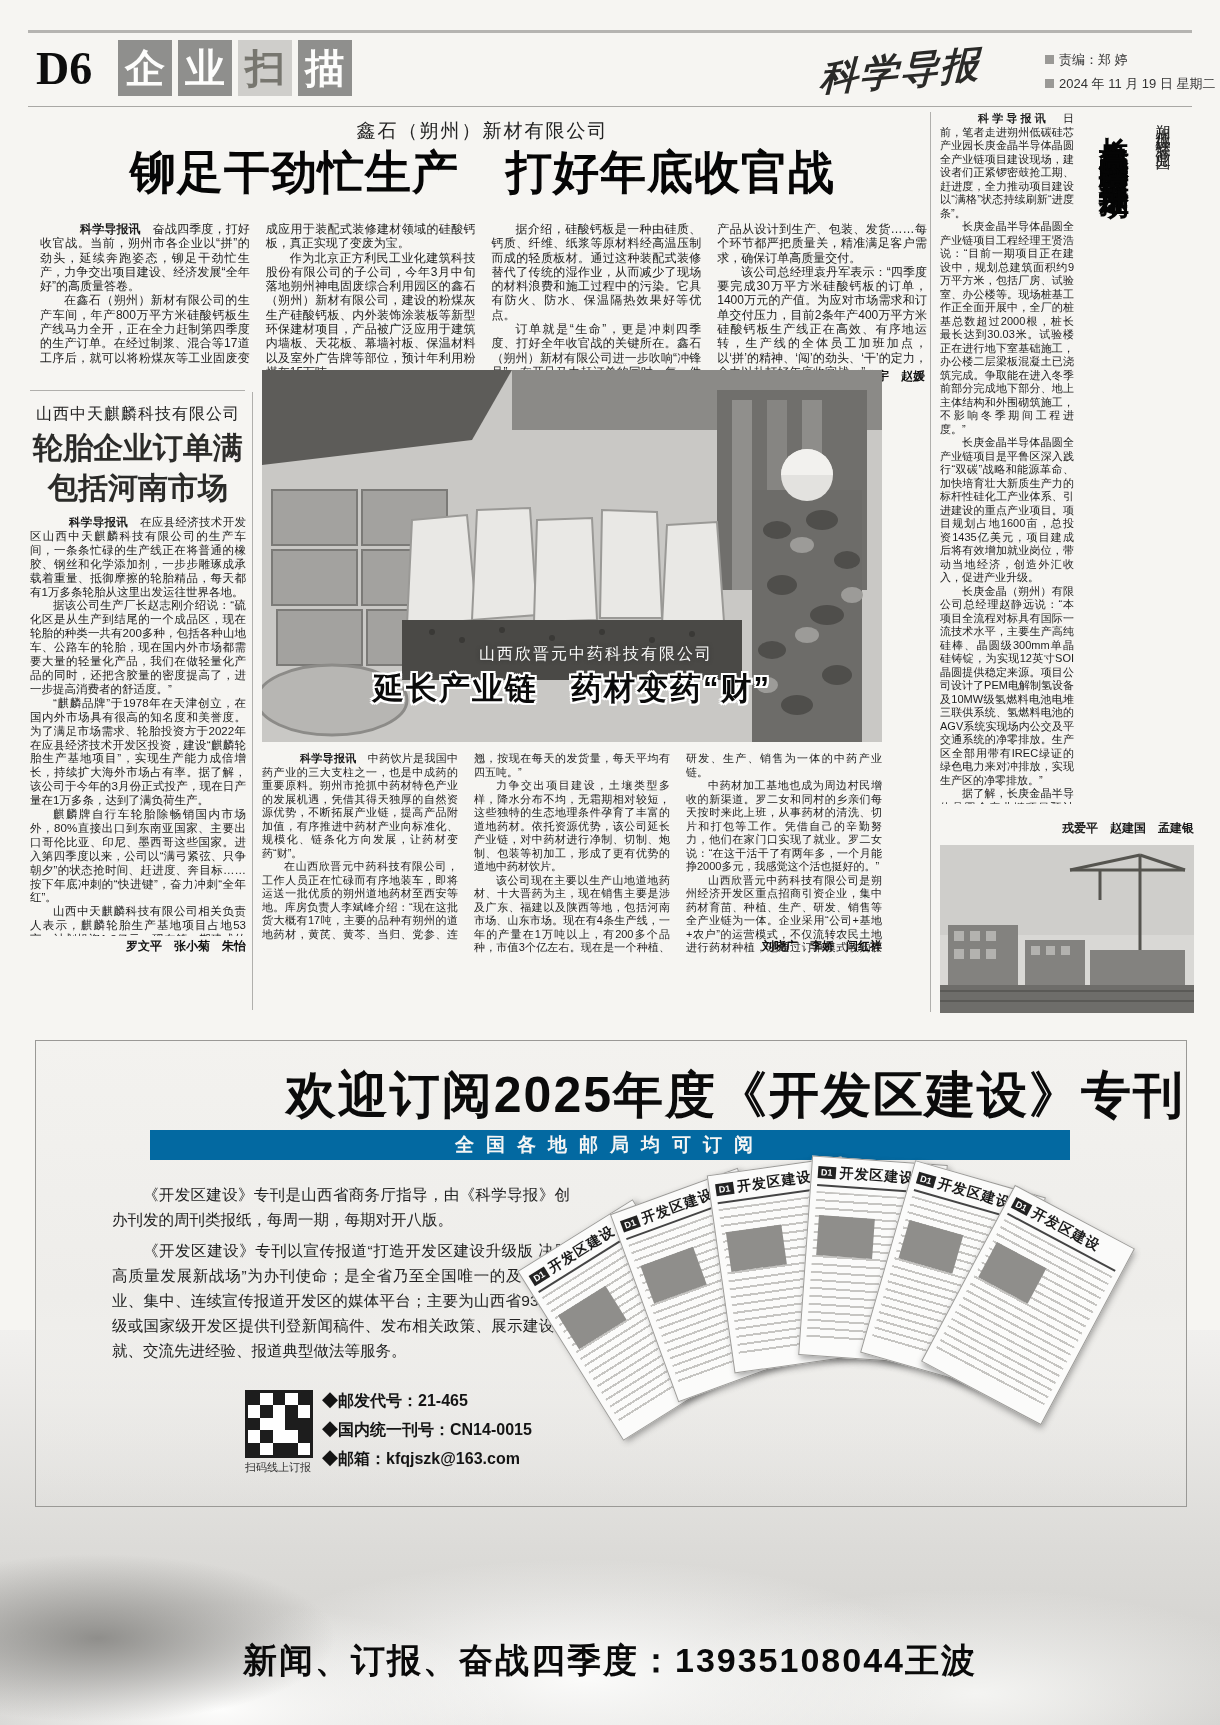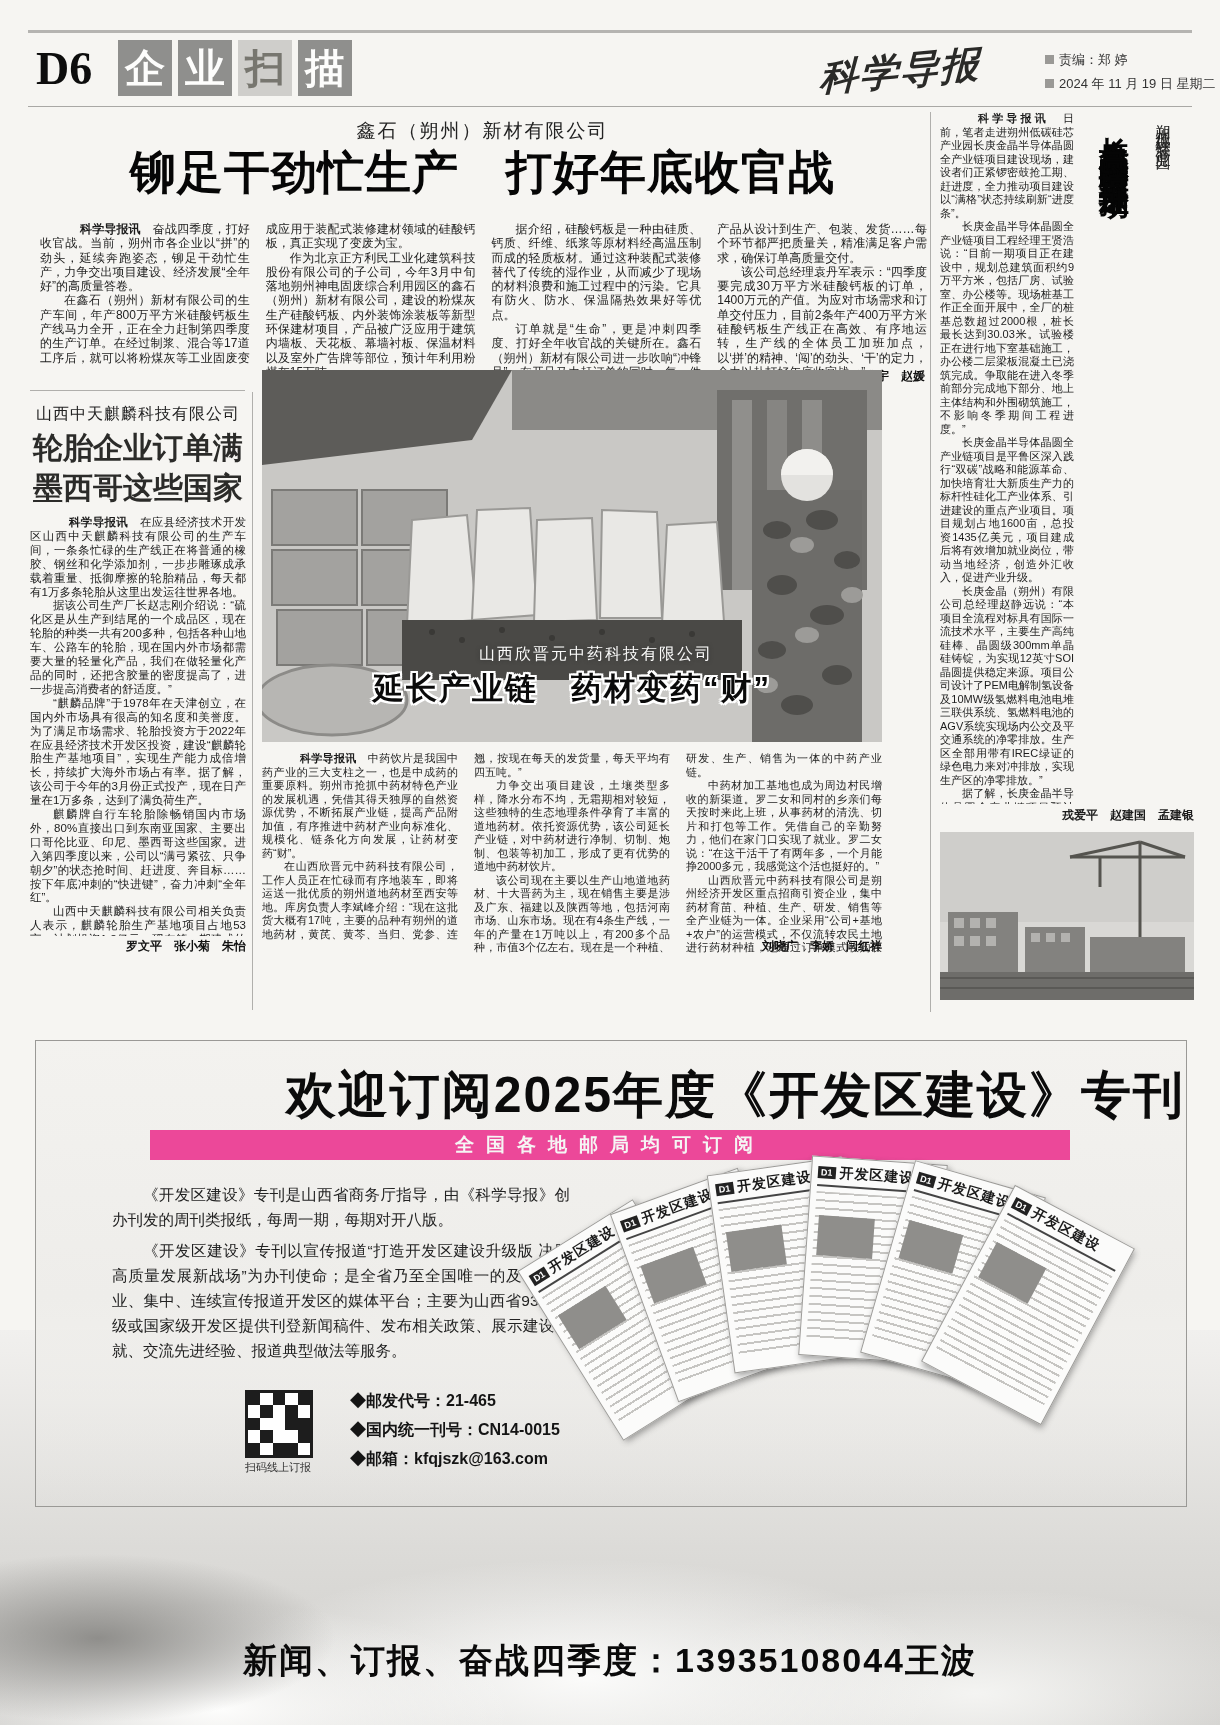--- a/index.html
+++ b/index.html
@@ -53,44 +53,44 @@
                column-count:3;column-gap:16px;overflow:hidden;}
   .center-byline{left:660px;top:938px;width:222px;}
   
   .rail{left:940px;top:112px;width:254px;height:898px;}
   .rail-top{display:flex;height:692px;}
   .rail-body{width:134px;height:100%;font-size:11px;line-height:13.5px;overflow:hidden;}
   .rail-body p{margin:0;text-indent:2em;text-align:justify;}
   .rail-headline{width:56px;margin-left:10px;writing-mode:vertical-rl;font-size:30px;font-weight:bold;
                  color:#050505;letter-spacing:3px;line-height:52px;height:690px;}
   .rail-kicker{width:26px;writing-mode:vertical-rl;font-size:15px;color:#222;letter-spacing:4px;height:210px;margin-left:6px;}
-  .rail-byline{margin-top:3px;font-weight:bold;text-align:right;font-size:12px;}
+  .rail-byline{margin-top:16px;font-weight:bold;text-align:right;font-size:12px;}
   .rail-photo{margin-top:8px;width:254px;height:168px;background:#c5c4c1;overflow:hidden;}
   
   .clouds{left:0;top:1330px;width:1220px;height:395px;
      background:
        radial-gradient(ellipse 340px 120px at 8% 78%, #8f8e8b 0%, rgba(143,142,139,0) 70%),
        radial-gradient(ellipse 420px 150px at 18% 96%, #fdfdfc 0%, rgba(253,253,252,0) 70%),
        radial-gradient(ellipse 520px 170px at 48% 88%, #fbfbfa 0%, rgba(251,251,250,0) 70%),
        radial-gradient(ellipse 460px 150px at 80% 92%, #f4f4f2 0%, rgba(244,244,242,0) 70%),
        radial-gradient(ellipse 700px 260px at 55% 115%, #e7e7e4 0%, rgba(231,231,228,0) 75%),
        linear-gradient(to bottom,#f1f0ee 0%,#dcdbd8 55%,#cfcecb 100%);}
   .adbox{left:35px;top:1040px;width:1150px;height:465px;border:1px solid #9a9996;
          background:linear-gradient(to bottom,#f3f2ef 0%,#eeedea 55%,rgba(243,242,239,0) 100%);}
   .ad-title{left:35px;top:1062px;width:1150px;text-align:right;font-size:50px;font-weight:bold;color:#0b0b0b;letter-spacing:2px;}
-  .ad-banner{left:150px;top:1130px;width:920px;height:30px;background:#ec4899;color:#f5f5f4;
+  .ad-banner{left:150px;top:1130px;width:920px;height:30px;background:#0369a1;color:#f5f5f4;
              display:flex;align-items:center;justify-content:center;font-size:19px;font-weight:bold;letter-spacing:12px;}
   .ad-para{left:112px;top:1182px;width:458px;font-size:15.5px;line-height:25px;color:#222;}
   .ad-para p{margin:0 0 6px 0;text-indent:2em;text-align:justify;}
   .qr{left:245px;top:1390px;width:62px;height:62px;background:#fff;border:3px solid #1d1d1d;display:grid;
       grid-template-columns:repeat(5,1fr);grid-template-rows:repeat(5,1fr);}
   .qr i{background:#1d1d1d;}
   .qr i.w{background:#fff;}
   .qr-label{left:238px;top:1460px;width:80px;font-size:11px;color:#333;text-align:center;}
-  .ad-bullets{left:322px;top:1386px;font-size:16px;font-weight:bold;color:#141414;line-height:29px;margin-left:28px;}
+  .ad-bullets{left:322px;top:1386px;font-size:16px;font-weight:bold;color:#141414;line-height:29px;}
   
   .papers{left:560px;top:1150px;width:520px;height:380px;}
   .paper{position:absolute;width:136px;height:200px;background:#fbfbfa;border:1px solid #9c9b98;
          box-shadow:2px 3px 6px rgba(60,60,60,.45);padding:6px;box-sizing:border-box;}
   .paper .phead{display:flex;align-items:center;gap:4px;border-bottom:2px solid #444;padding-bottom:3px;}
   .paper .pnum{background:#222;color:#fff;font-size:9px;font-weight:bold;padding:1px 3px;}
   .paper .ptitle{font-size:14px;font-weight:bold;color:#1a1a1a;letter-spacing:1px;}
   .paper .plines{margin-top:5px;height:150px;
      background:repeating-linear-gradient(to bottom,#c6c5c2 0 2px,transparent 2px 8px);}
   .paper .pphoto{position:absolute;left:10px;top:58px;width:56px;height:40px;background:#8f8e8b;}
@@ -129,21 +129,21 @@
   </div>
   <div class="abs byline main-byline">张晓宇　赵媛</div>
 
   <div class="abs vdiv1"></div>
   <div class="abs vdiv2"></div>
   <div class="abs hdiv-left"></div>
 
   <div class="abs kicker left-kicker">山西中天麒麟科技有限公司</div>
   <div class="abs left-headline">
     <div>轮胎企业订单满</div>
-    <div>墨西哥这些国家</div>
+    <div>包括河南市场</div>
   </div>
   <div class="abs left-body body-text">
     <p><b class="lede">科学导报讯</b>　<span>在应县经济技术开发区山西中天麒麟科技有限公司的生产车间，一条条忙碌的生产线正在将普通的橡胶、钢丝和化学添加剂，一步步雕琢成承载着重量、抵御摩擦的轮胎精品，每天都有1万多条轮胎从这里出发运往世界各地。</span></p>
     <p>据该公司生产厂长赵志刚介绍说：“硫化区是从生产到结尾的一个成品区，现在轮胎的种类一共有200多种，包括各种山地车、公路车的轮胎，现在国内外市场都需要大量的轻量化产品，我们在做轻量化产品的同时，还把含胶量的密度提高了，进一步提高消费者的舒适度。”</p>
     <p>“麒麟品牌”于1978年在天津创立，在国内外市场具有很高的知名度和美誉度。为了满足市场需求、轮胎投资方于2022年在应县经济技术开发区投资，建设“麒麟轮胎生产基地项目”，实现生产能力成倍增长，持续扩大海外市场占有率。据了解，该公司于今年的3月份正式投产，现在日产量在1万多条，达到了满负荷生产。</p>
     <p>麒麟牌自行车轮胎除畅销国内市场外，80%直接出口到东南亚国家、主要出口哥伦比亚、印尼、墨西哥这些国家。进入第四季度以来，公司以“满弓紧弦、只争朝夕”的状态抢时间、赶进度、奔目标……按下年底冲刺的“快进键”，奋力冲刺“全年红”。</p>
     <p>山西中天麒麟科技有限公司相关负责人表示，麒麟轮胎生产基地项目占地53亩，计划投资1.2亿元，现在第一期建成的是一条自行车的轮胎生产线。下一步，整体要建成两条自行车轮胎生产线，另外要建设两条电动自行车轮胎生产线，最终要达到各类轮胎产品年产量达到2千万条。</p>
   </div>
   <div class="abs byline left-byline">罗文平　张小菊　朱怡</div>
 

